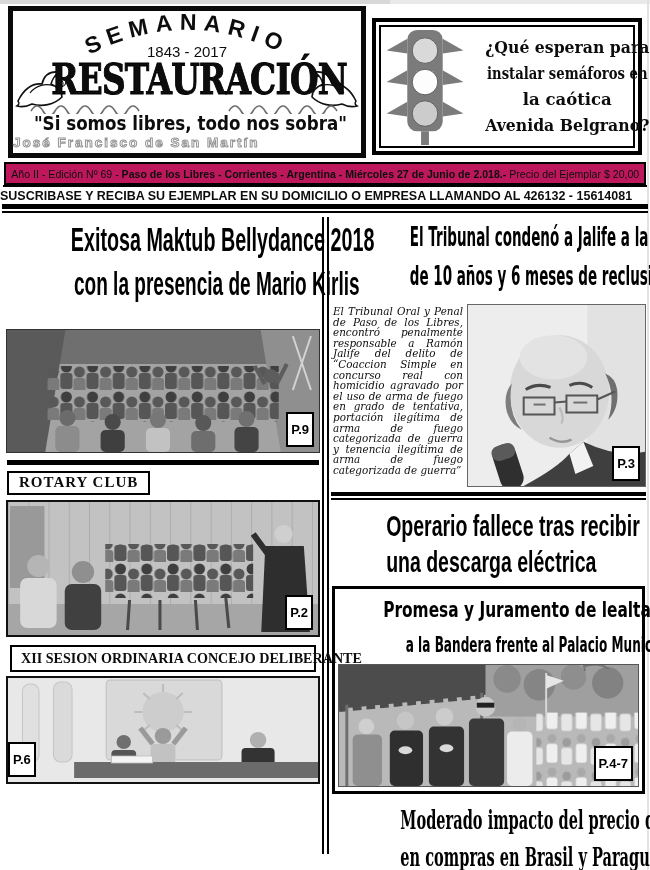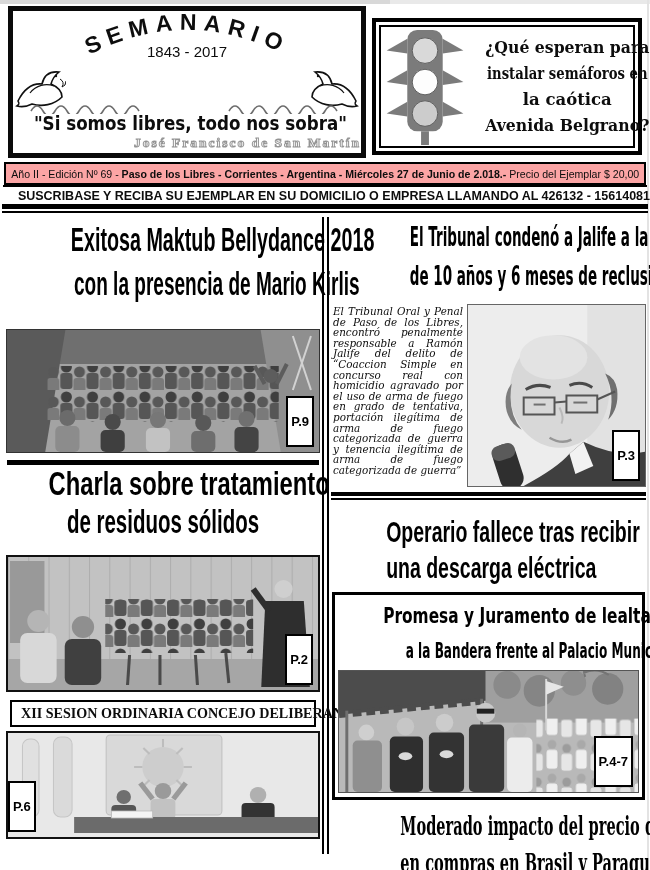--- a/index.html
+++ b/index.html
@@ -16,78 +16,78 @@
   .arc-svg{position:absolute;left:0;top:0;width:348px;height:56px;}
   .np-title{position:absolute;top:46px;left:0;right:0;text-align:center;
     font-family:"DejaVu Serif",serif;font-weight:bold;font-size:42px;line-height:46px;
     letter-spacing:-1px;-webkit-text-stroke:1px #000;}
   .np-title .line{--sx:.78;}
   .flourish-row{position:absolute;top:93px;left:16px;right:16px;display:flex;
     justify-content:space-between;}
   .motto{position:absolute;top:101px;left:0;right:0;text-align:center;
     font-family:"DejaVu Sans",sans-serif;font-weight:bold;font-size:19px;line-height:22px;}
   .motto .line{--sx:.88;}
-  .attribution{position:absolute;top:124px;left:0;right:0;text-align:right;
-    font-weight:bold;font-size:13.5px;letter-spacing:2px;color:#fff;font-family:Liberation Serif, serif;
+  .attribution{position:absolute;top:124px;left:0;right:0;text-align:left;
+    font-weight:bold;font-size:13.5px;letter-spacing:2px;color:#fff;
     -webkit-text-stroke:1px #949494;}
   .dove{position:absolute;top:52px;width:52px;height:46px;}
   .dove.l{left:1px;} .dove.r{right:1px;transform:scaleX(-1);}
   
   .promo{left:372px;top:18px;width:270px;height:137px;border:4px solid #000;
     box-sizing:border-box;background:#fff;}
   .promo-inner{position:absolute;inset:3px;border:2px solid #000;display:flex;align-items:center;}
   .traffic{width:84px;height:120px;margin-left:2px;flex:0 0 auto;}
   .promo-text{flex:1;text-align:center;font-family:"DejaVu Serif",serif;font-weight:bold;
     font-size:16.5px;line-height:26px;}
   
-  .info-bar{left:4px;top:162px;width:642px;height:23px;background:#fca5a5;border:2px solid #000;
+  .info-bar{left:4px;top:162px;width:642px;height:23px;background:#be185d;border:2px solid #000;
     box-sizing:border-box;display:flex;align-items:center;justify-content:center;
     font-size:11.5px;white-space:nowrap;}
   .info-bar .line{--sx:.92;}
   .info-mid{font-weight:bold;}
   .rule-a{left:3px;right:3px;top:185px;height:2px;background:#000;}
-  .subscribe{left:0;right:0;top:189px;text-align:right;font-weight:bold;font-size:12.5px;}
+  .subscribe{left:0;right:0;top:189px;text-align:left;font-weight:bold;font-size:12.5px;}
   .rule-b{left:2px;right:2px;top:204px;height:5px;background:#000;}
   .rule-c{left:2px;right:2px;top:211px;height:2px;background:#000;}
   
   .col-left{left:4px;top:217px;width:318px;}
   .col-divider{left:322px;top:217px;width:7px;height:637px;border-left:2.5px solid #000;
     border-right:2.5px solid #000;box-sizing:border-box;}
   .col-right{left:331px;top:217px;width:315px;}
   
   .hl{text-align:center;font-weight:bold;color:#000;}
   .line{display:block;white-space:nowrap;transform:scaleX(var(--sx,1));transform-origin:50% 50%;}
   .hl-impact .line{font-family:"Liberation Sans",sans-serif;font-size:34px;line-height:44px;}
   .hl-impact2 .line{font-family:"Liberation Sans",sans-serif;font-size:33px;line-height:38px;}
   .hl-comic .line{font-family:"DejaVu Sans",sans-serif;font-size:27px;line-height:39px;}
   .hl-goth .line{font-family:"Liberation Sans",sans-serif;font-size:30px;line-height:36px;}
   .hl-prom .line{font-family:"DejaVu Sans",sans-serif;font-size:22px;line-height:35px;}
   .hl-slab .line{font-family:"DejaVu Serif",serif;font-size:26px;line-height:37px;}
   
   .ph{position:relative;overflow:hidden;background:#b5b5b5;}
   .ph>svg{position:absolute;inset:0;width:100%;height:100%;}
   .badge{position:absolute;right:5px;bottom:5px;border:2px solid #000;background:#fff;
-    font:bold 13px/15px "Liberation Sans",sans-serif;padding:16px 3px;color:#000;z-index:2;}
+    font:bold 13px/15px "Liberation Sans",sans-serif;padding:8px 3px;color:#000;z-index:2;}
   .badge.bl{left:0;right:auto;}
   .ph1{margin:24px 2px 0;height:122px;border:1.5px solid #333;}
   .thickrule{height:5px;background:#000;margin:7px 3px 0;}
   .kicker{display:inline-block;margin:6px 0 0 3px;border:2px solid #000;padding:1px 10px 2px;
     font-family:"Liberation Serif",serif;font-weight:bold;font-size:15px;letter-spacing:1px;}
-  .ph2{margin:14px 2px 0;height:133px;border:2px solid #111;}
+  .ph2{margin:5px 2px 0;height:133px;border:2px solid #111;}
   .bottom-label{margin:8px 6px 0;border:2px solid #000;text-align:center;
     font-family:"Liberation Serif",serif;font-weight:bold;font-size:15px;padding:3px 0;}
   .bottom-label .line{--sx:.94;}
   .ph3{margin:4px 2px 0;height:104px;border:2px solid #111;}
   .article{display:flex;margin-top:9px;}
   .article-text{width:136px;font:italic 10.4px/10.6px "DejaVu Serif",serif;text-align:justify;
     padding:2px 4px 0 2px;box-sizing:border-box;overflow:hidden;height:182px;}
   .ph4{flex:1;height:181px;border:1.5px solid #666;}
   .dbl1{margin-top:5px;height:4px;background:#000;}
   .dbl2{margin-top:2px;height:2px;background:#000;}
-  .mt2{margin-top:14px;} .mt8{margin-top:8px;}
+  .mt2{margin-top:8px;} .mt8{margin-top:8px;}
   .promesa{margin:6px 1px 0;border:3px solid #000;padding:3px 3px 4px;}
   .ph5{height:121px;border:1px solid #555;position:relative;margin-top:2px;}
 </style>
 </head>
 <body>
 
 <svg width="0" height="0" style="position:absolute">
   <defs>
     <pattern id="crowdA" width="26" height="30" patternUnits="userSpaceOnUse">
       <circle cx="7" cy="7" r="5.5" fill="#3f3f3f"></circle>
@@ -123,20 +123,23 @@
     <path d="M4 38 C10 26 18 20 28 21 C30 12 36 8 45 9 C40 13 38 17 37 21 C44 24 48 29 48 34 C40 42 28 44 18 41 C12 44 7 44 3 43 C6 41 5 40 4 38 Z" fill="#fff" stroke="#111" stroke-width="1.6"></path>
     <path d="M16 30 C22 22 32 20 40 23" fill="none" stroke="#111" stroke-width="1.2"></path>
     <circle cx="42" cy="13" r="1.2" fill="#111"></circle>
     <path d="M46 16 q5 3 2 8 q4 -1 4 -6" fill="none" stroke="#111" stroke-width="1"></path>
   </svg>
   <svg class="dove r" viewBox="0 0 52 46">
     <path d="M4 38 C10 26 18 20 28 21 C30 12 36 8 45 9 C40 13 38 17 37 21 C44 24 48 29 48 34 C40 42 28 44 18 41 C12 44 7 44 3 43 C6 41 5 40 4 38 Z" fill="#fff" stroke="#111" stroke-width="1.6"></path>
     <path d="M16 30 C22 22 32 20 40 23" fill="none" stroke="#111" stroke-width="1.2"></path>
     <circle cx="42" cy="13" r="1.2" fill="#111"></circle>
   </svg>
+  <div class="np-title">
+    <span class="line">RESTAURACIÓN</span>
+  </div>
   <div class="flourish-row">
     <svg width="118" height="10">
       <path d="M2 7 q6 -10 12 0 t12 0 t12 0 t12 0 t12 0 t12 0 t12 0 t12 0 t12 0" stroke="#6d6d6d" fill="none" stroke-width="1.6"></path>
     </svg>
     <svg width="118" height="10">
       <path d="M2 7 q6 -10 12 0 t12 0 t12 0 t12 0 t12 0 t12 0 t12 0 t12 0 t12 0" stroke="#6d6d6d" fill="none" stroke-width="1.6"></path>
     </svg>
   </div>
   <div class="motto">
     <span class="line">"Si somos libres, todo nos sobra"</span>
@@ -204,23 +207,22 @@
         <rect x="183" y="101" width="24" height="21" rx="5" fill="#6e6e6e"></rect>
       <circle cx="238" cy="89" r="8" fill="#707070"></circle>
         <rect x="226" y="97" width="24" height="25" rx="5" fill="#444"></rect>
       <circle cx="262" cy="46" r="7" fill="#5d5d5d"></circle>
       <line x1="256" y1="54" x2="246" y2="36" stroke="#5d5d5d" stroke-width="4"></line>
       <line x1="268" y1="54" x2="278" y2="34" stroke="#5d5d5d" stroke-width="4"></line>
     </svg>
     <span class="badge">P.9</span>
   </div>
   <div class="thickrule"></div>
-  <div class="hl hl-impact2">
-    <span class="line" style="--sx:.72">Charla sobre tratamiento</span>
-    <span class="line" style="--sx:.62">de residuos sólidos</span>
+  <div>
+    <span class="kicker">ROTARY CLUB</span>
   </div>
   <div class="ph ph2">
     <svg viewBox="0 0 306 133" preserveAspectRatio="none">
       <rect width="306" height="133" fill="url(#planks)"></rect>
       <rect x="2" y="4" width="34" height="82" fill="#999"></rect>
       <rect y="102" width="306" height="31" fill="#a6a6a6"></rect>
       <rect x="96" y="42" width="146" height="54" fill="url(#crowdA)"></rect>
       <circle cx="30" cy="64" r="11" fill="#b5b5b5"></circle>
         <rect x="12" y="76" width="36" height="50" rx="7" fill="#d8d8d8"></rect>
       <circle cx="74" cy="70" r="11" fill="#8f8f8f"></circle>

